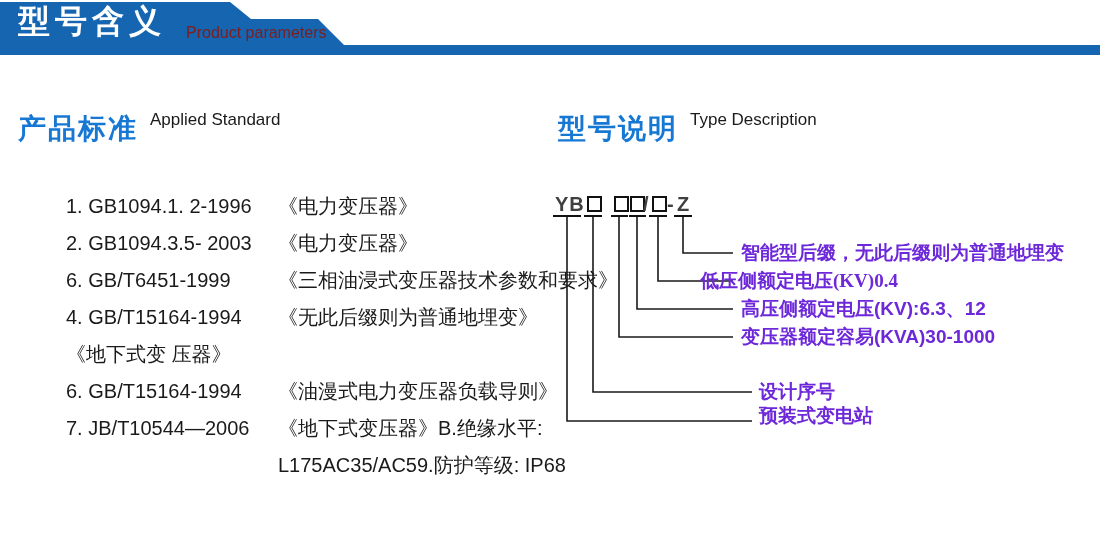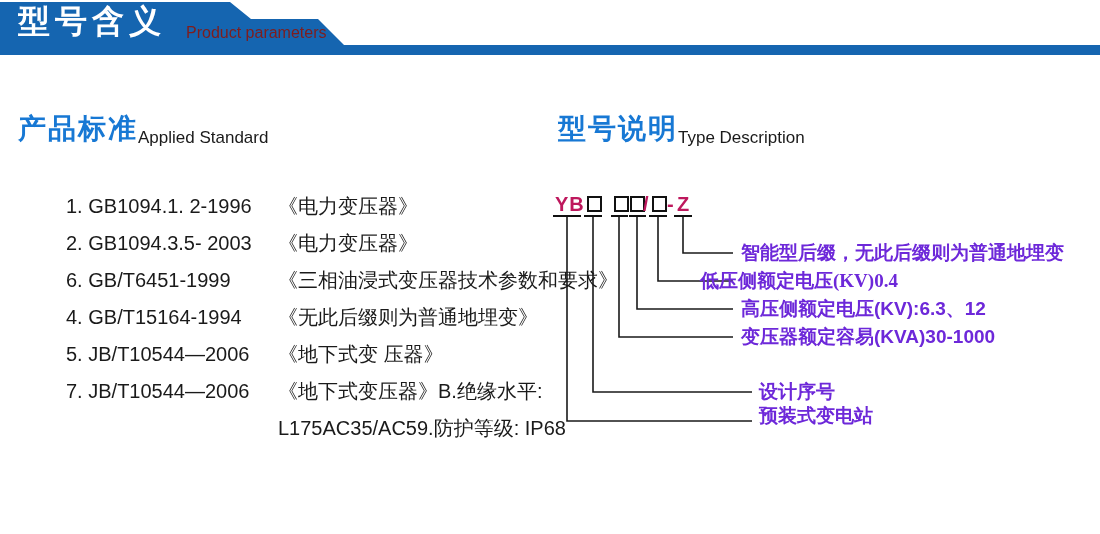--- a/index.html
+++ b/index.html
@@ -10,29 +10,29 @@
   
   #banner-svg{position:absolute;left:0;top:0;width:1100px;height:56px;}
   .banner-title{
     position:absolute;left:18px;top:3px;color:#ffffff;font-size:32px;
     font-weight:bold;letter-spacing:5px;line-height:36px;
   }
   .banner-sub{
     position:absolute;left:186px;top:24px;color:#7f1d1d;font-size:16px;line-height:18px;
   }
   
-  .sec-head{position:absolute;top:110px;display:flex;align-items:flex-end;}
+  .sec-head{position:absolute;top:110px;display:flex;align-items:flex-start;gap:12px;}
   .sec-head-cn{font-size:28px;font-weight:bold;color:#1778d4;letter-spacing:2px;}
   .sec-head-en{font-size:17px;color:#1a1a1a;}
   
   .std-list{position:absolute;left:18px;top:188px;}
   .std-row{display:flex;height:37px;align-items:center;font-size:20px;color:#1a1a1a;white-space:nowrap;margin-left:48px;}
   .std-code{width:212px;flex:0 0 212px;}
   
-  .model-el{position:absolute;top:193px;font-size:20px;font-weight:bold;color:#be185d;line-height:22px;}
+  .model-el{position:absolute;top:193px;font-size:20px;font-weight:bold;color:#404040;line-height:22px;}
   .ph-box{position:absolute;top:196px;width:11px;height:12px;border:2px solid #111;}
   .uline{position:absolute;top:215px;height:2px;background:#111;}
   #connector-svg{position:absolute;left:0;top:0;width:1100px;height:534px;pointer-events:none;}
   .dg-label{position:absolute;font-size:19px;font-weight:bold;color:#6d28d9;white-space:nowrap;line-height:22px;}
 </style>
 </head>
 <body>
 
 <div>
   <svg id="banner-svg" viewBox="0 0 1100 56" xmlns="http://www.w3.org/2000/svg">
@@ -58,22 +58,25 @@
   </div>
   <div class="std-row">
     <span class="std-code">6. GB/T6451-1999</span>
     <span class="std-title">《三相油浸式变压器技术参数和要求》</span>
   </div>
   <div class="std-row">
     <span class="std-code">4. GB/T15164-1994</span>
     <span class="std-title">《无此后缀则为普通地埋变》</span>
   </div>
   <div class="std-row">
-    <span class="std-code">5. JB/T10544—2006</span>
     <span class="std-title">《地下式变 压器》</span>
+  </div>
+  <div class="std-row">
+    <span class="std-code">6. GB/T15164-1994</span>
+    <span class="std-title">《油漫式电力变压器负载导则》</span>
   </div>
   <div class="std-row">
     <span class="std-code">7. JB/T10544—2006</span>
     <span class="std-title">《地下式变压器》B.绝缘水平:</span>
   </div>
   <div class="std-row">
     <span class="std-code"></span>
     <span class="std-title">L175AC35/AC59.防护等级: IP68</span>
   </div>
 </div>

